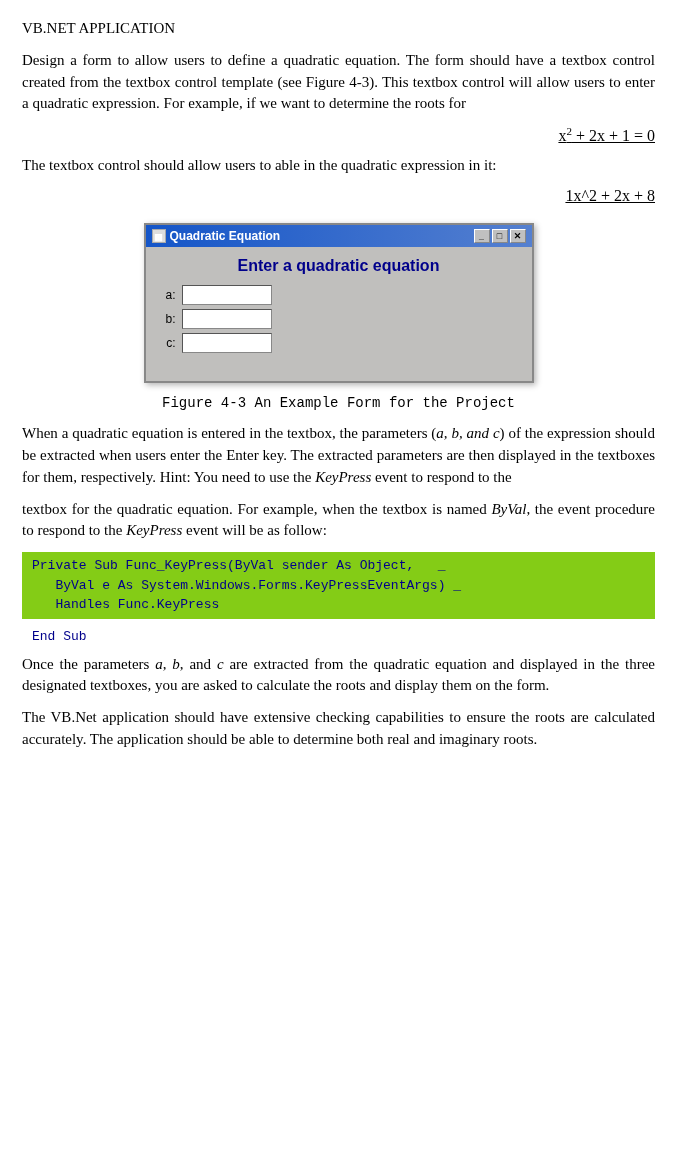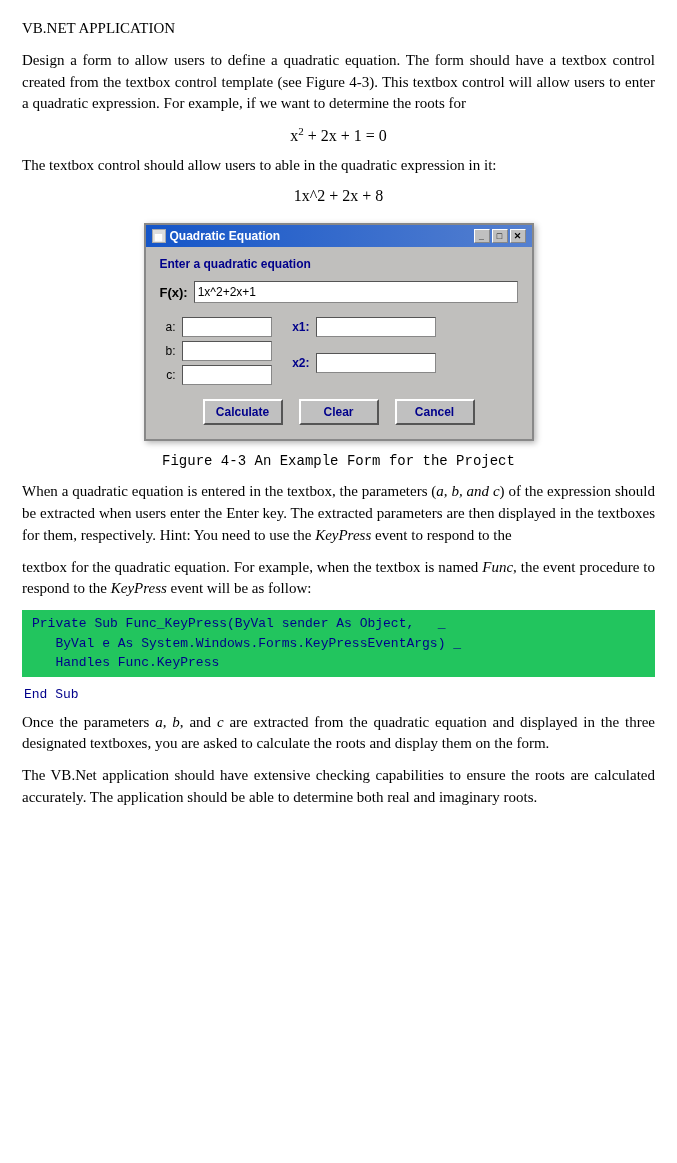--- a/index.html
+++ b/index.html
@@ -16,23 +16,24 @@
     .bold { font-weight: normal; }
     .italic { font-style: italic; }
 
     p {
       margin-bottom: 10px;
       text-align: justify;
       line-height: 1.45;
     }
 
     .equation-center {
-      text-align: center;
+      text-align: right;
       margin: 10px 0 10px 0;
       font-size: 16px;
+      text-decoration: underline;
     }
 
     sup { font-size: 11px; vertical-align: super; }
 
     
     .form-container {
       display: flex;
       justify-content: center;
       margin: 18px 0 8px 0;
     }
@@ -93,23 +94,24 @@
       cursor: pointer;
       color: #000;
     }
 
     .win-body {
       padding: 10px 14px 14px 14px;
       font-family: 'Tahoma', 'Arial', sans-serif;
     }
 
     .form-title {
-      font-weight: bold;
-      color: #00008b;
-      font-size: 12px;
+      text-align: center;
+      font-weight: bold;
+      color: #00008b;
+      font-size: 16px;
       margin-bottom: 10px;
     }
 
     .fx-row {
       display: flex;
       align-items: center;
       margin-bottom: 14px;
       gap: 6px;
     }
 
@@ -231,35 +233,35 @@
 
     .figure-caption {
       text-align: center;
       margin: 10px 0 10px 0;
       font-size: 14px;
       font-family: Liberation Mono, monospace;
     }
 
     
     .code-block {
-      background: #22c55e;
+      background: #84cc16;
       font-family: 'Courier New', monospace;
       font-size: 13px;
       color: #00008b;
       margin: 10px 0;
       padding: 4px 10px;
       white-space: pre;
       line-height: 1.5;
     }
 
     .end-sub {
       font-family: 'Courier New', monospace;
       font-size: 13px;
       color: #00008b;
-      margin: 10px 0 10px 2px;
+      margin: 10px 0 10px 10px;
     }
   </style>
 </head>
 <body>
 
 <p>
   <span class="bold">VB.NET APPLICATION</span>
 </p>
 
 <p>
@@ -290,72 +292,52 @@
         <div class="win-ctrl-btn">_</div>
         <div class="win-ctrl-btn">□</div>
         <div class="win-ctrl-btn">✕</div>
       </div>
     </div>
 
     <div class="win-body">
 
       <div class="form-title">Enter a quadratic equation</div>
 
-      <div class="fx-row">
-        <span class="fx-label">F(x):</span>
-        <input class="fx-input" type="text" value="1x^2+2x+1" style="">
-      </div>
 
       <div class="params-row">
 
         <div class="left-params">
           <div class="param-row">
             <span class="param-label">a:</span>
             <input class="param-input" type="text" style="">
           </div>
           <div class="param-row">
             <span class="param-label">b:</span>
             <input class="param-input" type="text" style="">
           </div>
           <div class="param-row">
             <span class="param-label">c:</span>
             <input class="param-input" type="text" style="">
           </div>
         </div>
 
-        <div class="right-params">
-          <div class="x-row">
-            <span class="x-label">x1:</span>
-            <input class="x-input" type="text" style="">
-          </div>
-          <div class="x-spacer"></div>
-          <div class="x-row">
-            <span class="x-label">x2:</span>
-            <input class="x-input" type="text" style="">
-          </div>
-        </div>
       </div>
 
-      <div class="buttons-row">
-        <button class="win-button">Calculate</button>
-        <button class="win-button">Clear</button>
-        <button class="win-button">Cancel</button>
-      </div>
     </div>
   </div>
 </div>
 
 <p class="figure-caption">Figure 4-3 An Example Form for the Project</p>
 
 <p>
   When a quadratic equation is entered in the textbox, the parameters (<span class="italic">a, b, and c</span>) of the expression should be extracted when users enter the Enter key.  The extracted parameters are then displayed in the textboxes for them, respectively.  Hint: You need to use the <span class="bold italic">KeyPress</span> event to respond to the
 </p>
 
 <p>
-  textbox for the quadratic equation. For example, when the textbox is named <span class="bold italic">Func</span>, the event procedure to respond to the <span class="bold italic">KeyPress</span> event will be as follow:
+  textbox for the quadratic equation. For example, when the textbox is named <span class="bold italic">ByVal</span>, the event procedure to respond to the <span class="bold italic">KeyPress</span> event will be as follow:
 </p>
 
 <div class="code-block"><span>Private Sub Func_KeyPress(ByVal sender As Object,   _
    ByVal e As System.Windows.Forms.KeyPressEventArgs) _
    Handles Func.KeyPress</span></div>
 
 <div class="end-sub">End Sub</div>
 
 <p>
   Once the parameters <span class="italic">a</span>, <span class="italic">b</span>, and <span class="italic">c</span> are extracted from the quadratic equation and displayed in the three designated textboxes, you are asked to calculate the roots and display them on the form.

